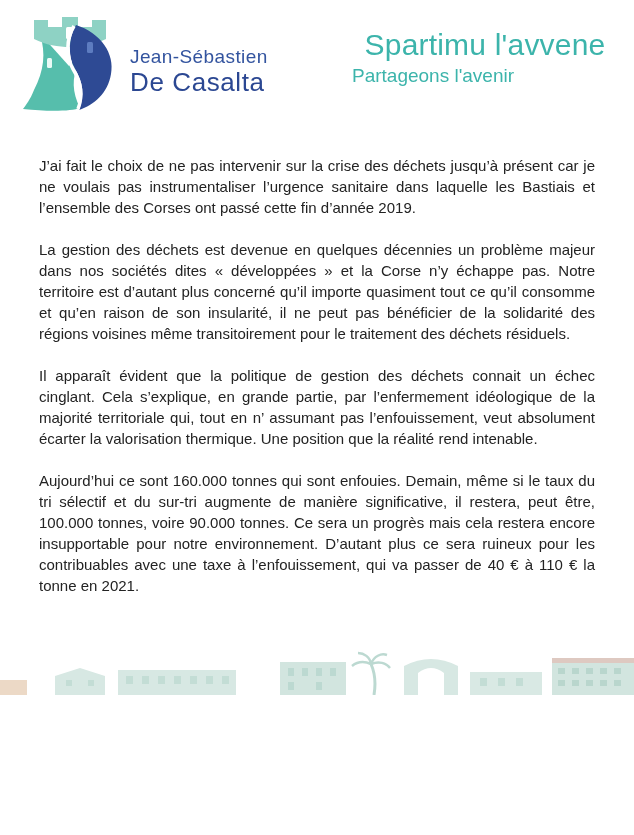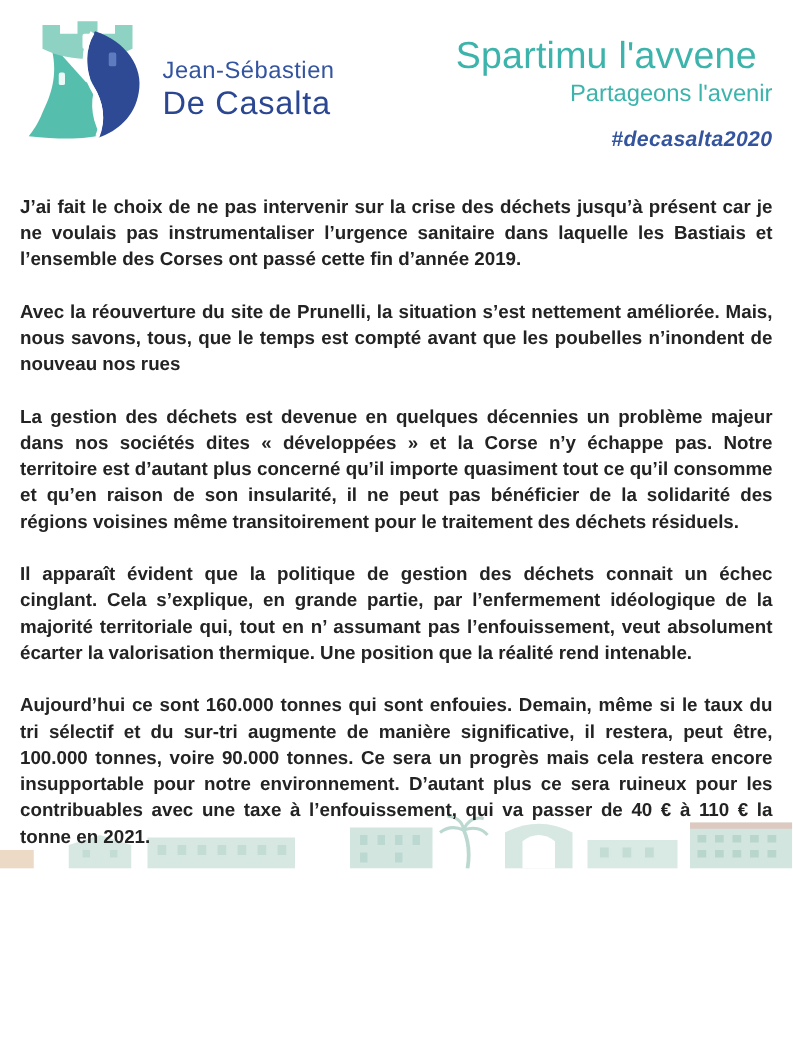--- a/index.html
+++ b/index.html
@@ -12,24 +12,24 @@
   }
   
   .header{position:relative;height:118px;padding:12px 18px 0 20px;box-sizing:border-box;}
   .logo-wrap{display:flex;align-items:center;}
   .tower-svg{width:104px;height:100px;flex:0 0 auto;}
   .brand-text{margin-left:6px;margin-top:18px;line-height:1;}
   .brand-first{font-size:19px;color:#33549f;letter-spacing:0.4px;}
   .brand-last{font-size:26px;color:#2b4792;letter-spacing:0.6px;margin-top:3px;}
   .slogan-block{position:absolute;top:28px;right:16px;width:266px;}
   .slogan-main{font-size:30px;color:#3cb4ab;text-align:center;letter-spacing:0.2px;}
-  .slogan-sub{font-size:19px;color:#3cb4ab;text-align:right;margin-top:3px;}
+  .slogan-sub{font-size:19px;color:#3cb4ab;text-align:left;margin-top:3px;}
   .hashtag{font-size:17px;font-style:italic;font-weight:600;color:#35549e;text-align:right;margin-top:15px;letter-spacing:0.3px;}
   
-  .doc-body{position:relative;z-index:1;padding:0 16px;margin-top:37px;font-weight:bold;}
+  .doc-body{position:relative;z-index:1;padding:0 39px;margin-top:37px;}
   .doc-body p{
     font-size:15px;line-height:21px;margin:0 0 21px 0;
     text-align:justify;color:#232323;
   }
   
   .skyline{position:absolute;left:0;bottom:0;width:634px;height:46px;z-index:0;}
 </style>
 </head>
 <body>
 
@@ -57,27 +57,25 @@
       </svg>
       <div class="brand-text">
         <div class="brand-first">Jean-Sébastien</div>
         <div class="brand-last">De Casalta</div>
       </div>
     </div>
 
     <div class="slogan-block">
       <div class="slogan-main">Spartimu l'avvene</div>
       <div class="slogan-sub">Partageons l'avenir</div>
-      <div class="hashtag">#decasalta2020</div>
     </div>
   </div>
 
   <div class="doc-body">
     <p>J’ai fait le choix de ne pas intervenir sur la crise des déchets jusqu’à présent car je ne voulais pas instrumentaliser l’urgence sanitaire dans laquelle les Bastiais et l’ensemble des Corses ont passé cette fin d’année 2019.</p>
-    <p>Avec la réouverture du site de Prunelli, la situation s’est nettement améliorée. Mais, nous savons, tous, que le temps est compté avant que les poubelles n’inondent de nouveau nos rues</p>
     <p>La gestion des déchets est devenue en quelques décennies un problème majeur dans nos sociétés dites « développées » et la Corse n’y échappe pas. Notre territoire est d’autant plus concerné qu’il importe quasiment tout ce qu’il consomme et qu’en raison de son insularité, il ne peut pas bénéficier de la solidarité des régions voisines même transitoirement pour le traitement des déchets résiduels.</p>
     <p>Il apparaît évident que la politique de gestion des déchets connait un échec cinglant. Cela s’explique, en grande partie, par l’enfermement idéologique de la majorité territoriale qui, tout en n’ assumant pas l’enfouissement, veut absolument écarter la valorisation thermique. Une position que la réalité rend intenable.</p>
     <p>Aujourd’hui ce sont 160.000 tonnes qui sont enfouies. Demain, même si le taux du tri sélectif et du sur-tri augmente de manière significative, il restera, peut être, 100.000 tonnes, voire 90.000 tonnes. Ce sera un progrès mais cela restera encore insupportable pour notre environnement. D’autant plus ce sera ruineux pour les contribuables avec une taxe à l’enfouissement, qui va passer de 40 € à 110 € la tonne en 2021.</p>
   </div>
 
   <svg class="skyline" viewBox="0 0 634 46" preserveAspectRatio="none" aria-hidden="true">
 
     <rect x="0" y="31" width="27" height="15" fill="#ecd9c6"></rect>
 
     <path d="M55,46 L55,27 L80,19 L105,27 L105,46 Z" fill="#d7e8e3"></path>

